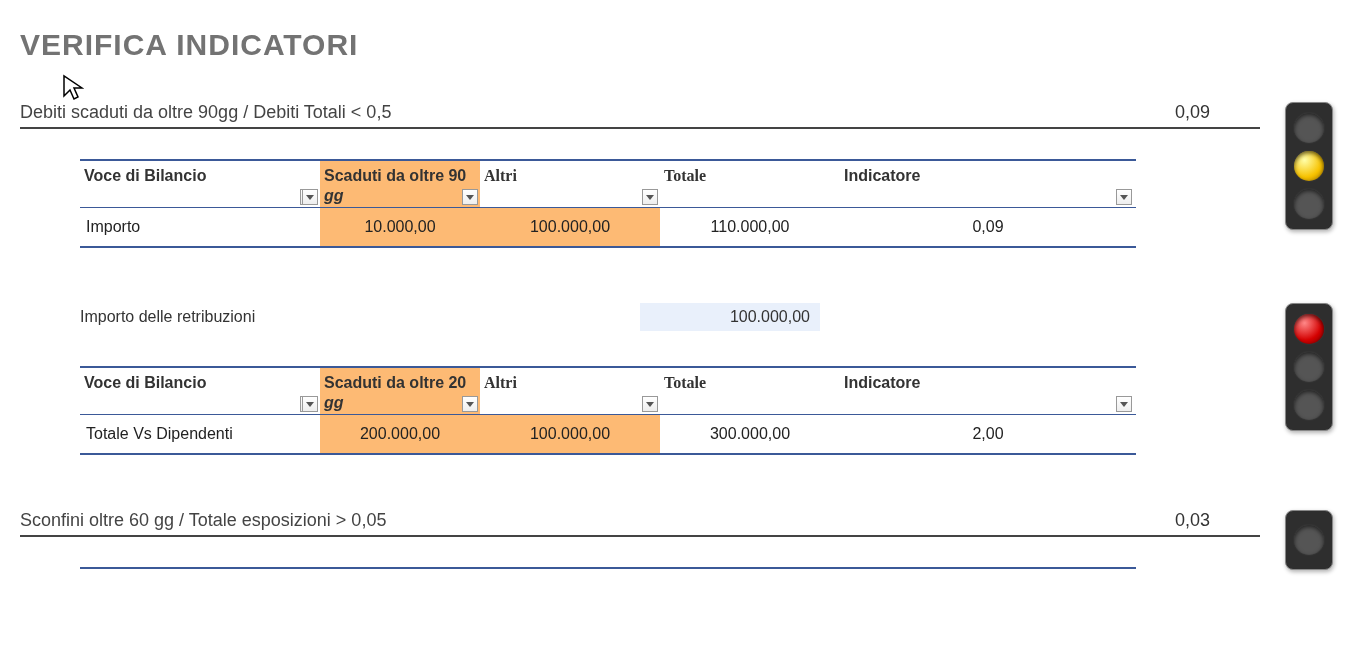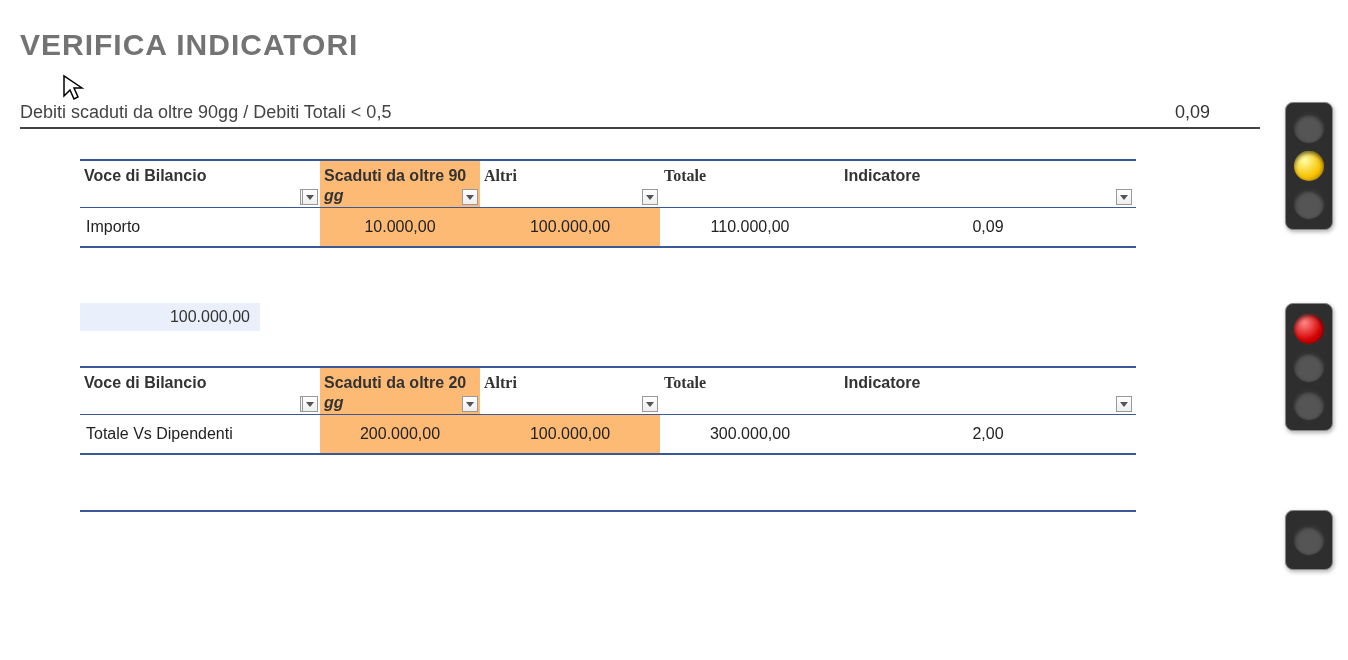--- a/index.html
+++ b/index.html
@@ -223,20 +223,21 @@
 <div class="section">
   <div class="traffic-light">
     <div class="tl-body">
       <div class="tl-dot red-on"></div>
       <div class="tl-dot"></div>
       <div class="tl-dot"></div>
     </div>
   </div>
   <div class="inner-block">
     <div class="sub-row">
+      <div class="label">Importo delle retribuzioni</div>
       <div class="val">100.000,00</div>
     </div>
     <table class="indic">
       <thead>
         <tr>
           <th class="col-voce">
             <span>Voce di Bilancio</span>
             <span class="drop" style="left:auto;right:4px;"></span>
           </th>
           <th class="col-scad hl">
@@ -265,20 +266,24 @@
           <td class="hl">100.000,00</td>
           <td>300.000,00</td>
           <td>2,00</td>
         </tr>
       </tbody>
     </table>
   </div>
 </div>
 
 <div class="section">
+  <div class="section-header">
+    <div class="section-title">Sconfini oltre 60 gg / Totale esposizioni &gt; 0,05</div>
+    <div class="section-value">0,03</div>
+  </div>
   <div class="traffic-light">
     <div class="tl-body" style="height:60px">
       <div class="tl-dot"></div>
     </div>
   </div>
   <div class="inner-block">
     <div style="border-top:2px solid #3b5998; height:2px;"></div>
   </div>
 </div>
 

